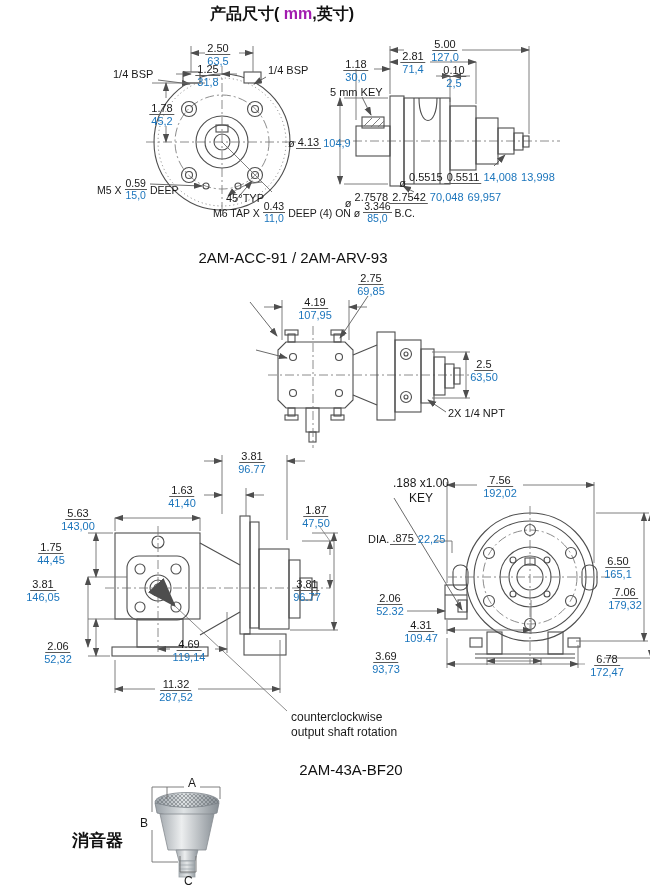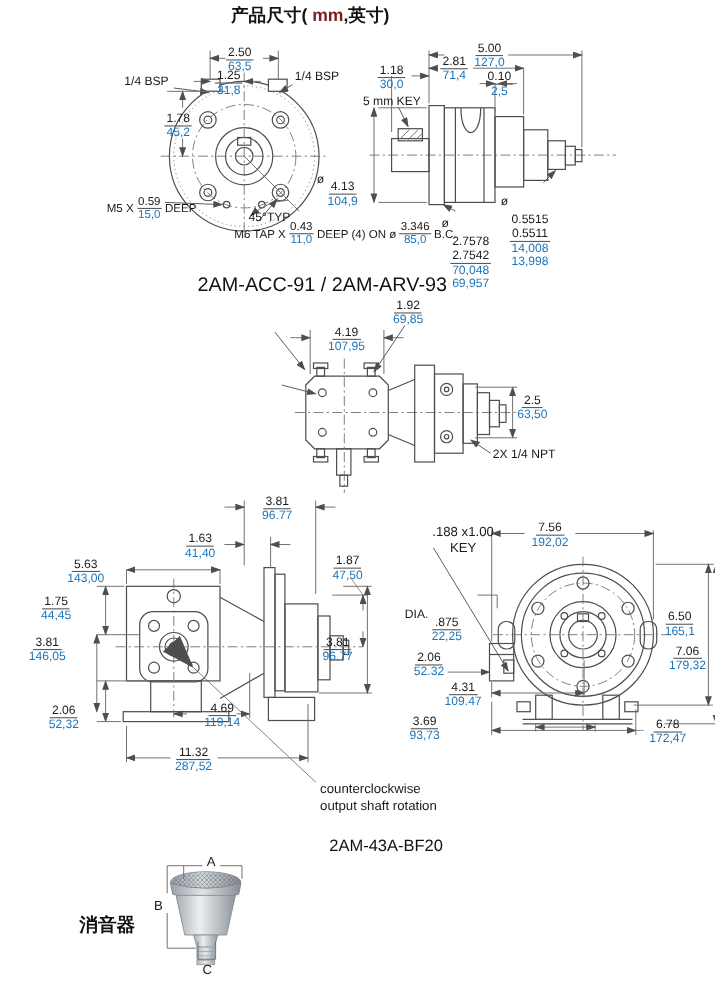--- a/index.html
+++ b/index.html
@@ -11,35 +11,35 @@
   .cl{stroke:#6f6f6f;stroke-width:.8;fill:none;stroke-dasharray:9 3 2 3;}
   .xl{stroke:#707070;stroke-width:.9;fill:none;}
   .ld{stroke:#5a5a5a;stroke-width:.9;fill:none;}
   .thin{stroke-width:.7;}
   .dim{position:absolute;transform:translateX(-50%);display:flex;flex-direction:column;align-items:center;
        line-height:1.12;font-size:11px;white-space:nowrap;}
   .dim .in{border-bottom:1px solid #5a5a5a;padding:0 2px;}
   .dim .mm{color:#1b75bc;padding:0 2px;}
   .dimrow{position:absolute;display:flex;align-items:center;font-size:11px;white-space:nowrap;line-height:1.1;}
   .dimrow.center{transform:translateX(-50%);}
-  .col{display:flex;flex-direction:column;align-items:center;line-height:1.12;margin-top:28px;}
+  .col{display:flex;flex-direction:row;align-items:center;line-height:1.12;}
   .col .in{padding:0 2px;}
   .col .in.bar{border-bottom:1px solid #5a5a5a;}
   .col .mm{color:#1b75bc;padding:0 2px;}
   .pfx{margin-right:1px;}
   .pfx.mid{align-self:flex-start;margin-top:11px;}
   .note{position:absolute;font-size:12px;white-space:nowrap;line-height:1.22;}
   .noterow{position:absolute;display:flex;align-items:flex-center;align-items:center;gap:3px;font-size:10.5px;white-space:nowrap;}
   .frac{display:flex;flex-direction:column;align-items:center;line-height:1.08;}
   .frac .in{border-bottom:1px solid #5a5a5a;padding:0 1px;}
   .frac .mm{color:#1b75bc;padding:0 1px;}
   .ttl{position:absolute;white-space:nowrap;color:#111;}
   #main-title{left:282px;top:4px;transform:translateX(-50%);font-size:16px;font-weight:bold;}
-  #main-title .unit{color:#7f1d1d;}
-  #gear-title{left:293px;top:249px;transform:translateX(-50%);font-size:18px;}
+  #main-title .unit{color:#a21caf;}
+  #gear-title{left:293px;top:249px;transform:translateX(-50%);font-size:15px;}
   #bf20-title{left:351px;top:761px;transform:translateX(-50%);font-size:15px;}
   #muffler-label{left:72px;top:829px;font-size:17px;font-weight:bold;}
   .letter{position:absolute;font-size:12px;}
   table.spec{position:absolute;left:240px;top:795px;border-collapse:collapse;font-size:13px;color:#1a1a1a;}
   table.spec th,table.spec td{border:1.4px solid #4a4a4a;font-weight:400;text-align:left;padding:0 0 0 9px;height:35px;}
   table.spec td{height:37px;}
   table.spec .c0{width:62px;} table.spec .c1{width:36px;} table.spec .c2{width:37px;} table.spec .c3{width:68px;}
   table.spec .blue{color:#1b75bc;}
 </style>
 </head>
@@ -417,21 +417,21 @@
     <span class="mm">70,048</span>
     <span class="mm">69,957</span>
   </span>
 </div>
 
 <div class="dim" style="left:315px;top:296px">
   <span class="in">4.19</span>
   <span class="mm">107,95</span>
 </div>
 <div class="dim" style="left:371px;top:272px">
-  <span class="in">1.92</span>
+  <span class="in">2.75</span>
   <span class="mm">69,85</span>
 </div>
 <div class="dim" style="left:484px;top:358px">
   <span class="in">2.5</span>
   <span class="mm">63,50</span>
 </div>
 <div class="note" style="left:448px;top:407px;font-size:11px">2X 1/4 NPT</div>
 
 <div class="dim" style="left:252px;top:450px">
   <span class="in">3.81</span>
@@ -458,21 +458,21 @@
   <span class="mm">47,50</span>
 </div>
 <div class="dim" style="left:307px;top:578px">
   <span class="in">3.81</span>
   <span class="mm">96.77</span>
 </div>
 <div class="dim" style="left:58px;top:640px">
   <span class="in">2.06</span>
   <span class="mm">52,32</span>
 </div>
-<div class="dim" style="left:202px;top:638px">
+<div class="dim" style="left:189px;top:638px">
   <span class="in">4.69</span>
   <span class="mm">119,14</span>
 </div>
 <div class="dim" style="left:176px;top:678px">
   <span class="in">11.32</span>
   <span class="mm">287,52</span>
 </div>
 <div class="note" style="left:291px;top:710px">
   <div>counterclockwise</div>
   <div>output shaft rotation</div>

